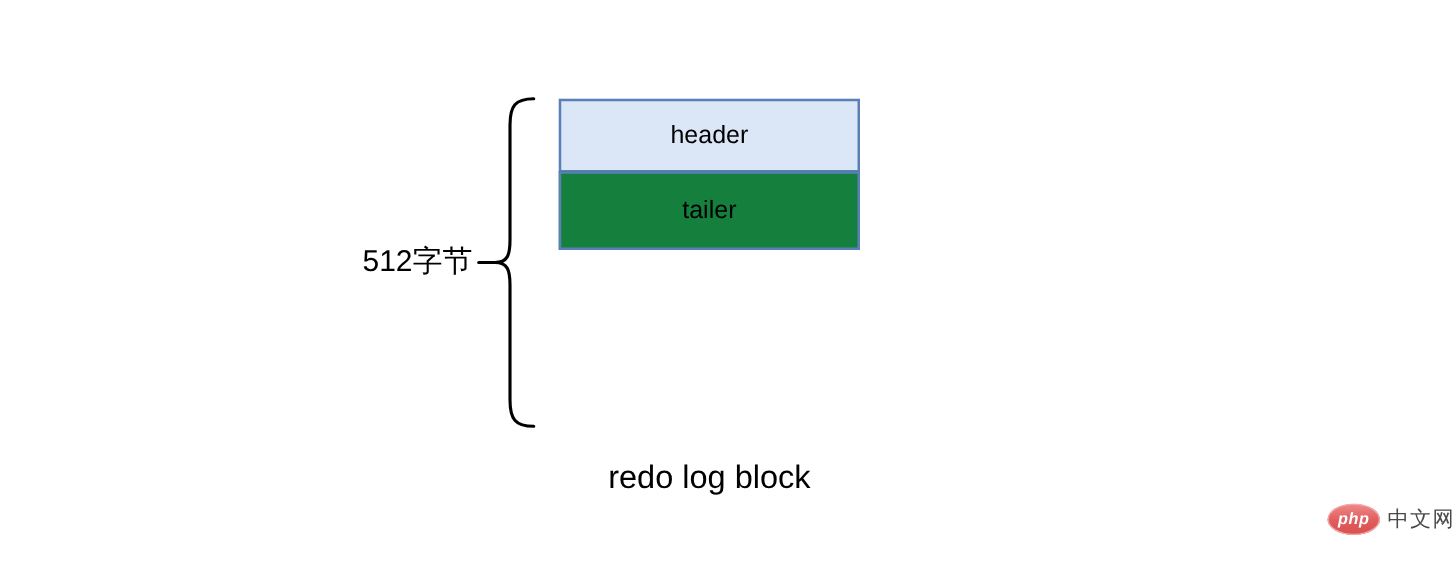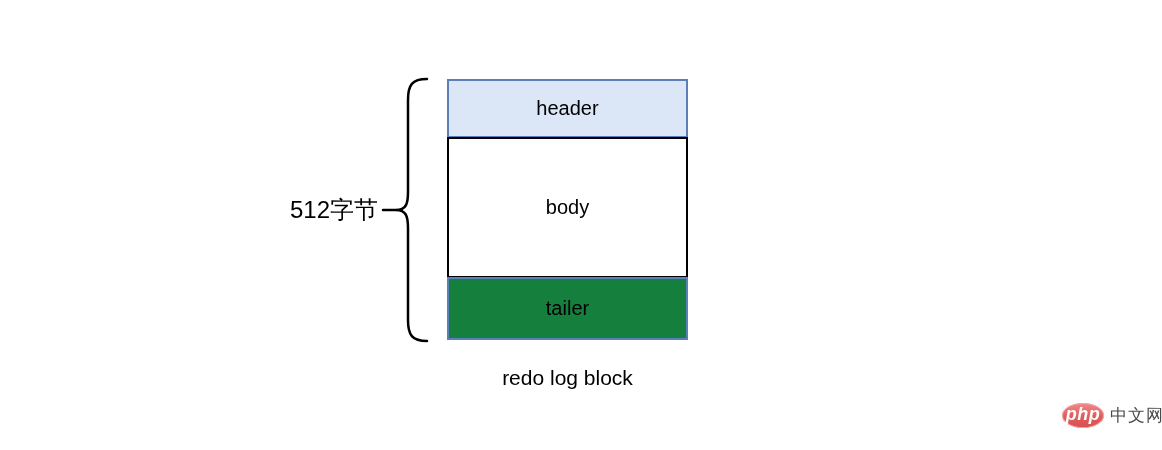--- a/index.html
+++ b/index.html
@@ -68,21 +68,21 @@
     margin-top: -1px;
   }
 
   
   .caption {
     position: absolute;
     left: 447px;
     top: 366px;
     width: 241px;
     text-align: center;
-    font-size: 21px;
+    font-size: 26px;
     color: #000000;
   }
 
   
   .watermark {
     position: absolute;
     left: 1062px;
     top: 403px;
     display: flex;
     align-items: center;
@@ -92,21 +92,21 @@
     display: flex;
     align-items: center;
     justify-content: center;
     width: 42px;
     height: 25px;
     border-radius: 50%;
     background: linear-gradient(180deg, #ef8a8a 0%, #e05c5c 55%, #d94f4f 100%);
     box-shadow: inset 0 0 0 1px #f2aaaa;
   }
   .watermark-logo span {
-    font-size: 18px;
+    font-size: 13px;
     font-weight: bold;
     font-style: italic;
     color: #ffffff;
     letter-spacing: 0.5px;
     transform: translateY(-1px);
   }
   .watermark-site {
     font-size: 17px;
     color: #4a4a4a;
     letter-spacing: 1px;
@@ -128,23 +128,20 @@
              C 406 210, 408 216, 408 228
              L 408 320
              C 408 335, 412 341, 427 341" fill="none" stroke="#000000" stroke-width="2.5" stroke-linecap="round"></path>
     <path d="M 383 210 L 396 210" fill="none" stroke="#000000" stroke-width="2.5" stroke-linecap="round"></path>
   </svg>
 
   <div class="block-column">
     <div class="block-section block-header">
       <span>header</span>
     </div>
-    <div class="block-section block-body">
-      <span>body</span>
-    </div>
     <div class="block-section block-tailer">
       <span>tailer</span>
     </div>
   </div>
 
   <div class="caption">redo log block</div>
 
   <div class="watermark">
     <div class="watermark-logo">
       <span>php</span>

